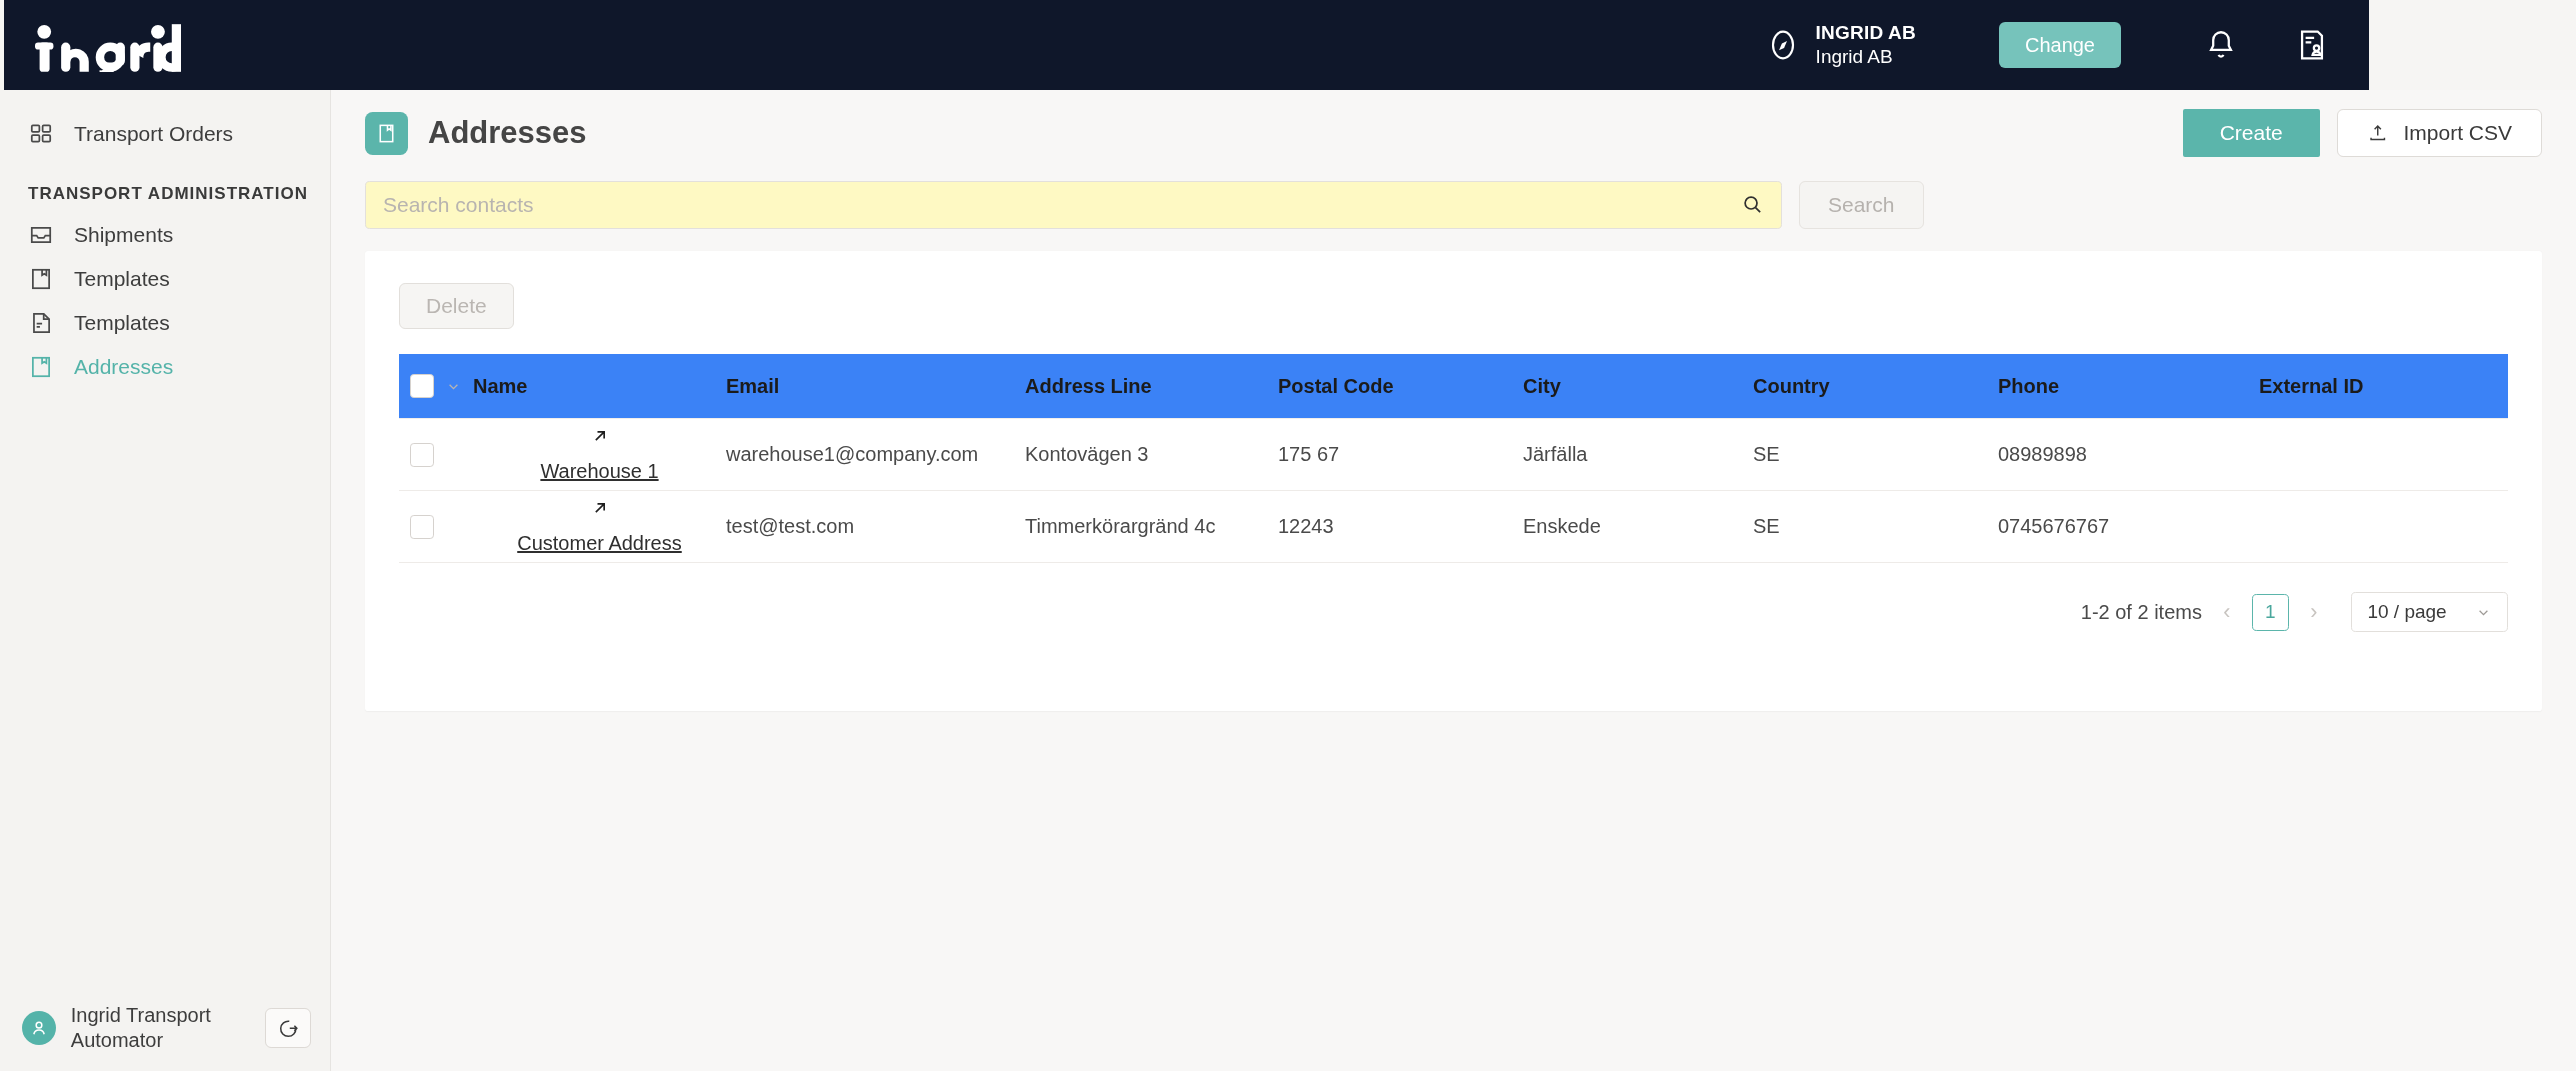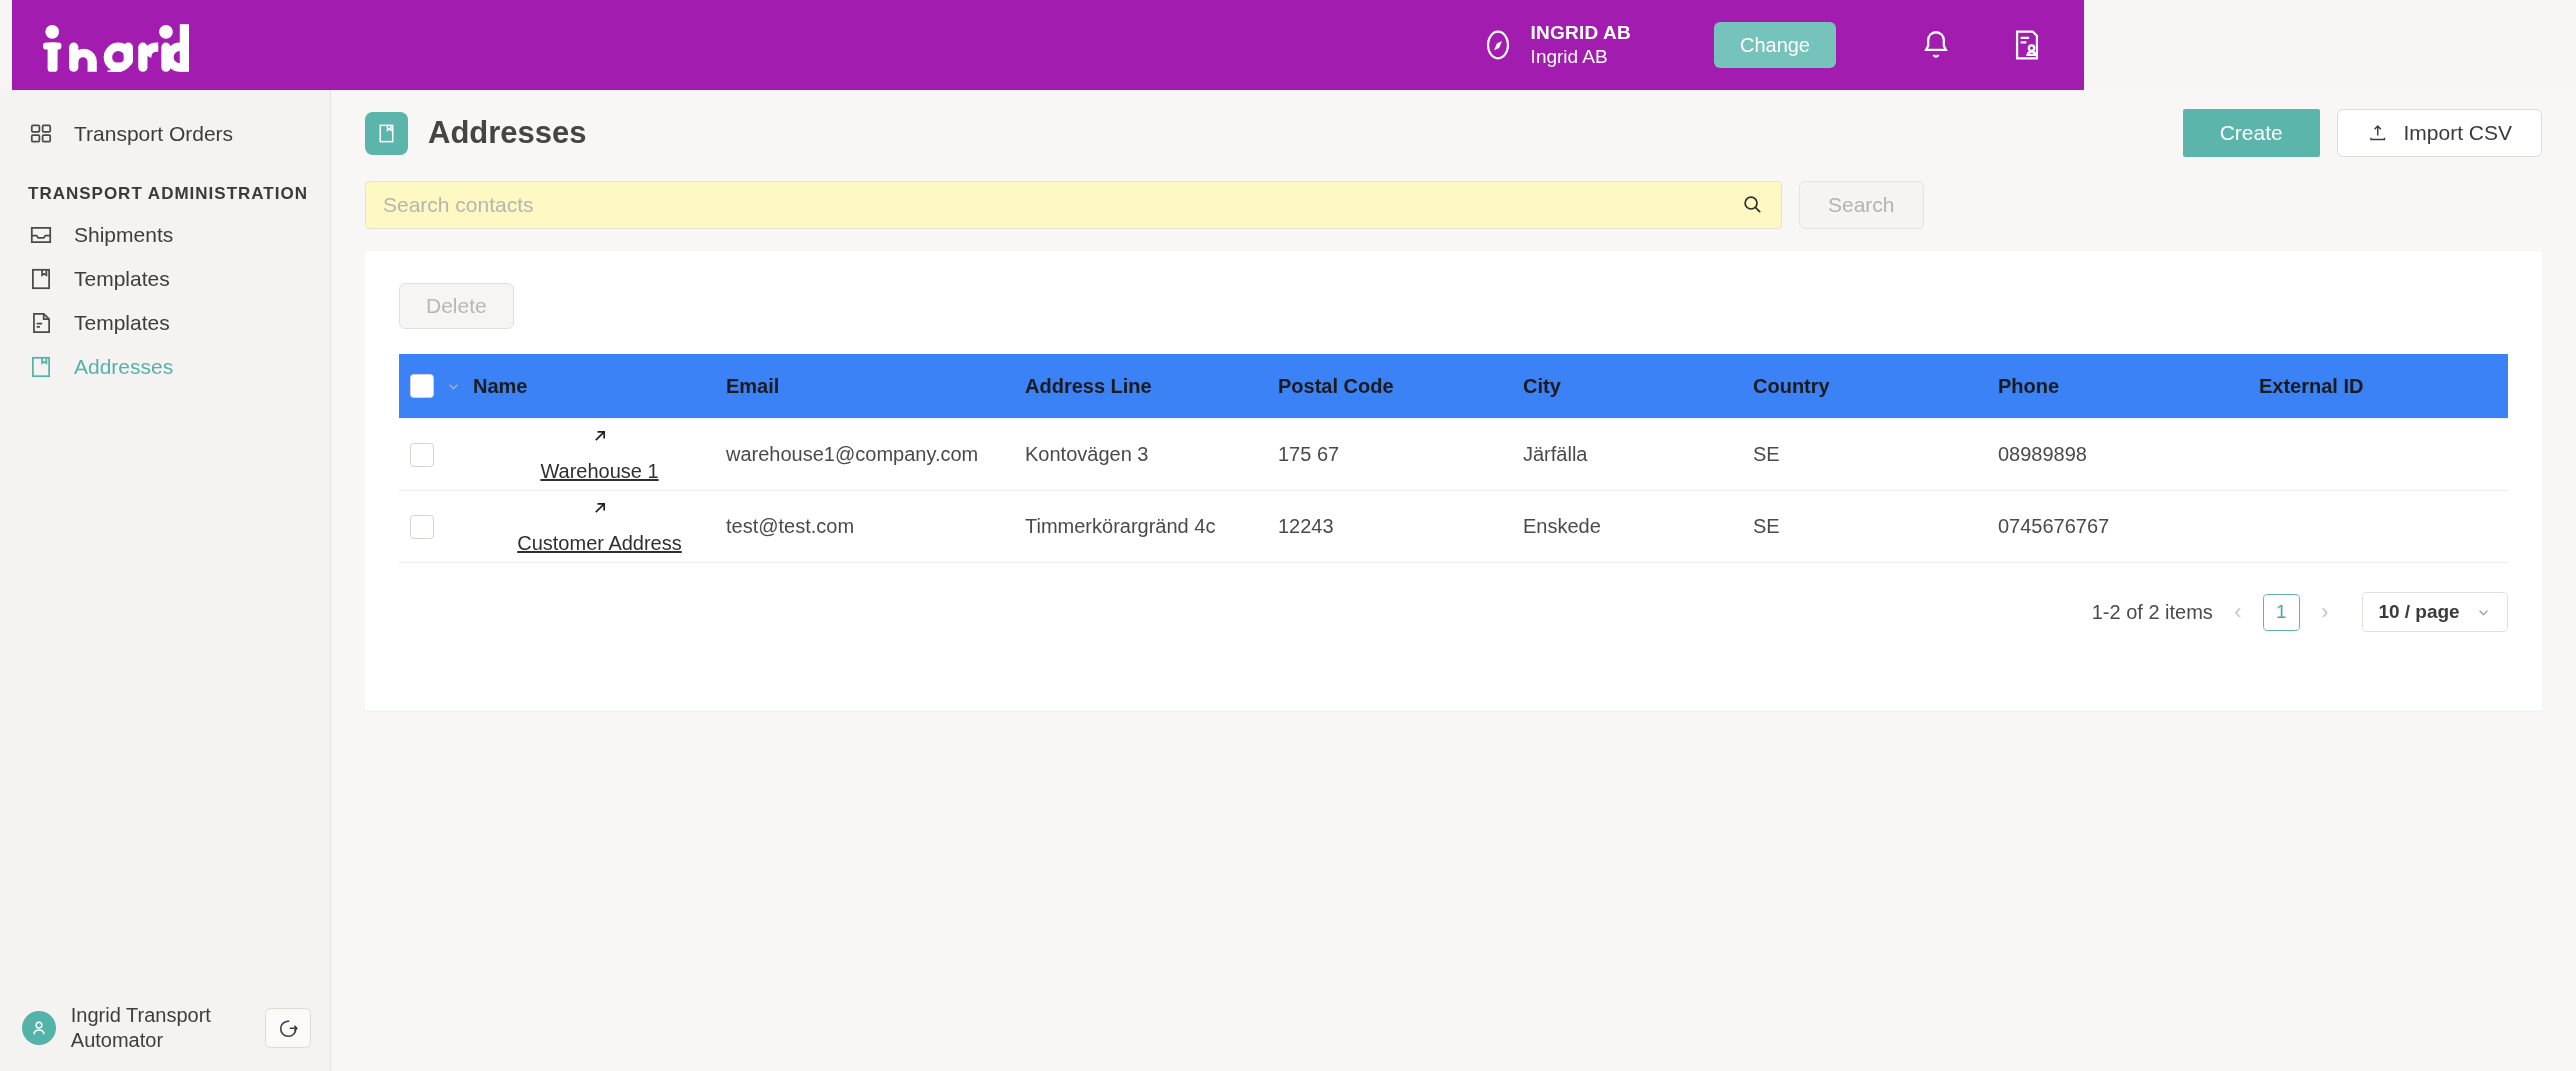--- a/index.html
+++ b/index.html
@@ -5,22 +5,22 @@
   * { box-sizing: border-box; margin: 0; padding: 0; }
   html, body {
     width: 2576px; height: 1072px;
     background: #f6f5f3;
     font-family: "Liberation Sans", sans-serif;
     overflow: hidden;
   }
 
   
   .topbar{
-    position:absolute; left:12px; top:0; width:2072px; height:90px;
-    background:#a21caf; display:flex; align-items:center;
+    position:absolute; left:4px; top:0; width:2365px; height:90px;
+    background:#0f172a; display:flex; align-items:center;
   }
   .logo{ margin-left:31px; display:flex; align-items:flex-end; height:54px; }
   .logo svg{ display:block; }
   .topbar-right{
     margin-left:auto; display:flex; align-items:center; height:100%;
     padding-right:40px; gap:0;
   }
   .org-block{ display:flex; align-items:center; gap:17px; }
   .compass-icon{ width:32px; height:32px; flex:none; }
   .org-text{ color:#fff; line-height:1.28; }
@@ -165,22 +165,22 @@
     gap:15.3px; padding:29px 0 0 0; font-size:20px; color:#4a4a4a;
   }
   .pg-arrow{ color:#c8c4c0; font-size:21.5px; cursor:pointer; padding:0 6.1px; }
   .pg-num{
     width:37px; height:37px; border:0.8px solid #5bb5ab; border-radius:4.6px;
     color:#4aa79d; display:flex; align-items:center; justify-content:center;
     font-size:19px; cursor:pointer;
   }
   .pg-size{
     height:40px; border:0.8px solid #e2dfdb; border-radius:4.6px; background:#fff;
-    display:flex; align-items:center; gap:15px; padding:0 15.3px;
-    font-size:19px; color:#3a3a3a; cursor:pointer; margin-left:12.3px;font-weight:bold;
+    display:flex; align-items:center; gap:28px; padding:0 15.3px;
+    font-size:19px; color:#3a3a3a; cursor:pointer; margin-left:12.3px;
   }
 </style>
 </head>
 <body>
 
 <div class="topbar">
   <div class="logo">
     <svg width="146" height="48" viewBox="0 0 190 62" fill="#fff" aria-hidden="true">
       <circle cx="12" cy="10" r="9"></circle>
       <rect x="0" y="24" width="24" height="9" rx="4"></rect>

